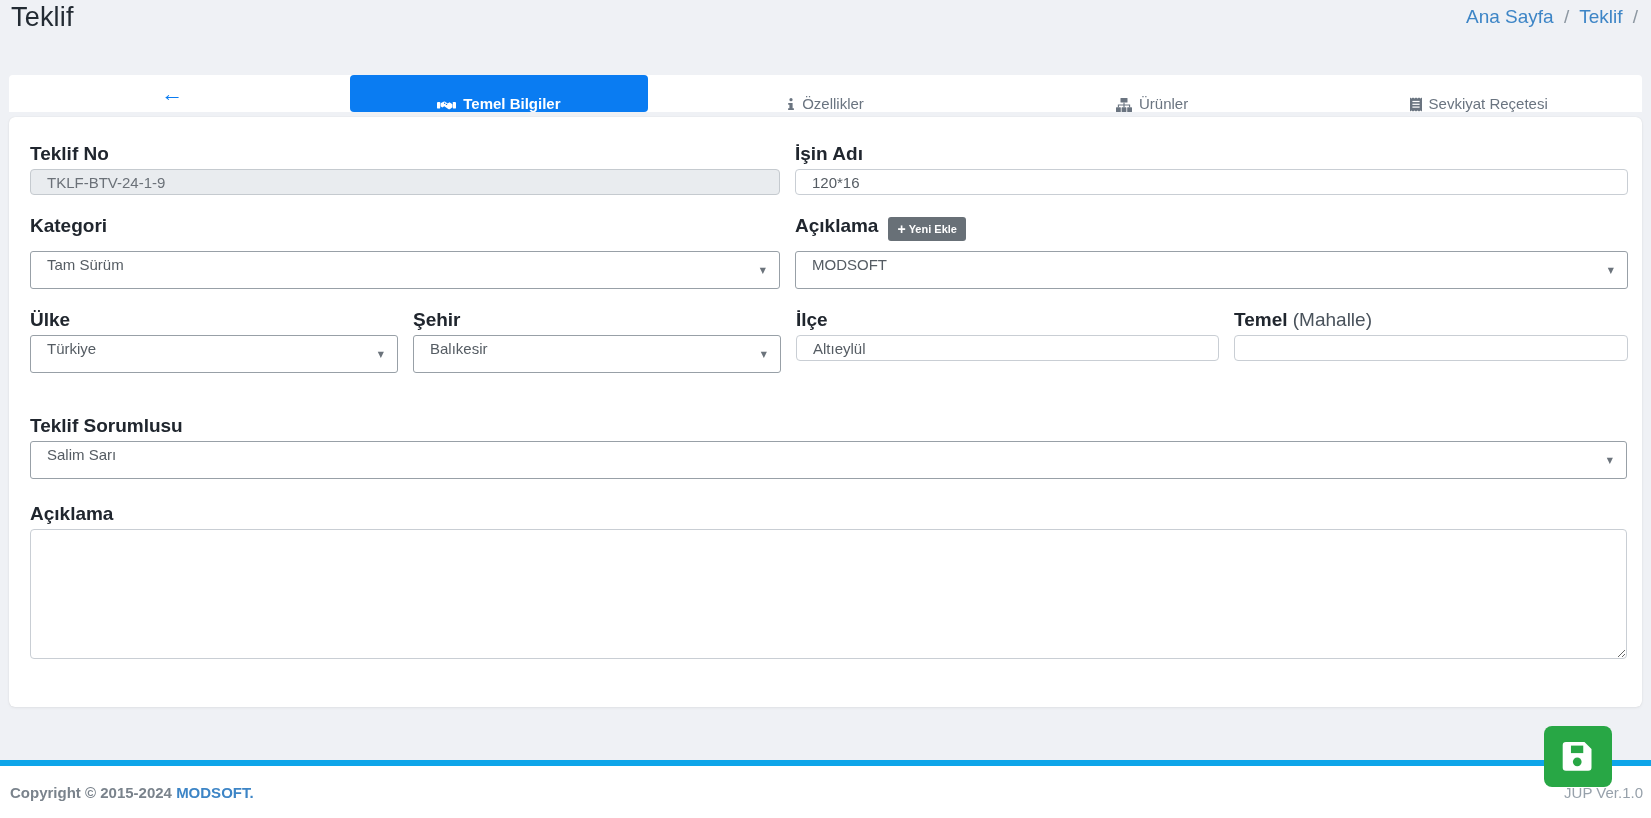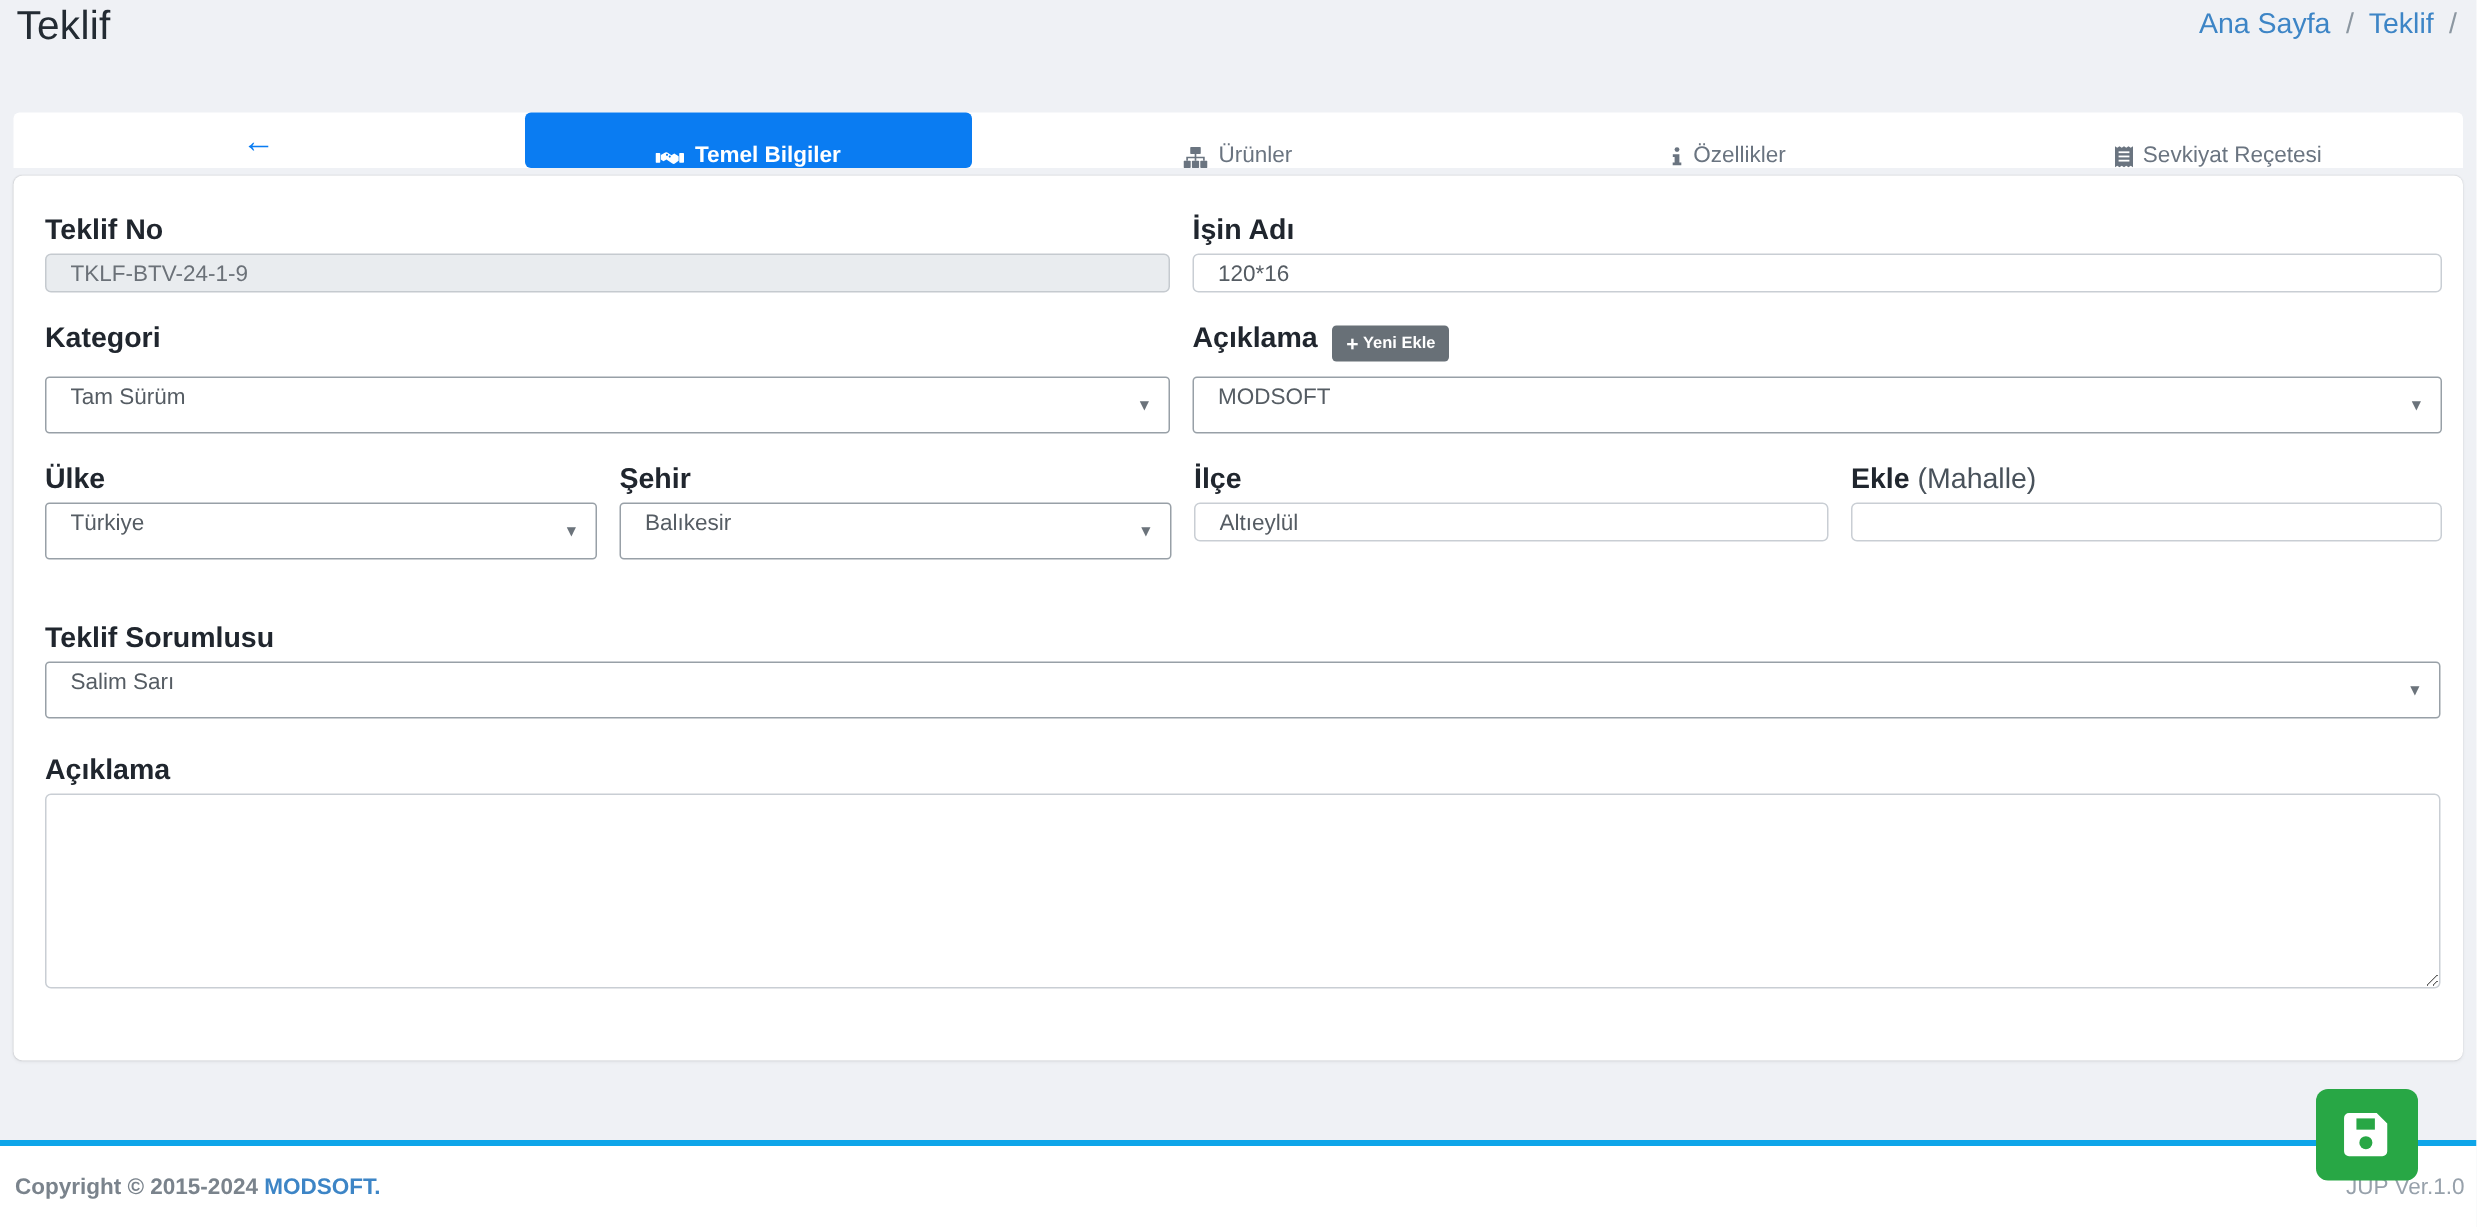--- a/index.html
+++ b/index.html
@@ -75,21 +75,21 @@
   .add-btn .plus { font-size: 14px; font-weight: 700; line-height: 1; }
   
   .save-btn {
     position: absolute; top: 726px; right: 39px; width: 68px; height: 61px;
     background: #28a745; border: none; border-radius: 8px; cursor: pointer;
     display: flex; align-items: center; justify-content: center; z-index: 5;
   }
   
   .footer {
     position: absolute; left: 0; bottom: 0; width: 100%; height: 58px;
-    background: #ffffff; border-top: 4px solid #0ea5e9;
+    background: #ffffff; border-top: 6px solid #0ea5e9;
     display: flex; align-items: center; justify-content: space-between;
     padding: 0 8px 0 10px; font-size: 15px;
   }
   .copyright { color: #7a838c; font-weight: 700; }
   .copyright a { color: #3d85c6; text-decoration: none; cursor: pointer; }
   .version { color: #97a1ab; font-weight: 400; }
 </style>
 </head>
 <body>
 
@@ -112,47 +112,47 @@
     <div class="tab-cell">
       <div class="tab active">
         <svg width="19" height="13" viewBox="0 0 24 14" fill="#ffffff">
             <rect x="0" y="2.6" width="4" height="8.2" rx="0.6"></rect>
             <rect x="20" y="2.6" width="4" height="8.2" rx="0.6"></rect>
             <path d="M4.5 4.2 L8.2 2.2 Q9.3 1.6 10.3 2.3 L13.4 4.4 L15.8 2.9 L19.5 5.3 L19.5 9.2 L16.6 11.3 Q15.4 12.2 14.2 11.4 L9.2 8.1 L6.7 9.5 L4.5 8 Z"></path>
             <circle cx="9.7" cy="4.1" r="0.9" fill="#0a7cf2"></circle>
             <circle cx="12" cy="5.6" r="0.9" fill="#0a7cf2"></circle>
           </svg>
         <span>Temel Bilgiler</span>
+      </div>
+    </div>
+    <div class="tab-cell">
+      <div class="tab">
+        <svg width="8" height="15" viewBox="0 0 10 16" fill="#6a7480">
+            <circle cx="5" cy="2" r="2"></circle>
+            <path d="M1.5 6 H7 V12.7 H8.6 V15 H1.4 V12.7 H3 V8.3 H1.5 Z"></path>
+          </svg>
+        <span>Özellikler</span>
       </div>
     </div>
     <div class="tab-cell">
       <div class="tab">
         <svg width="16" height="14" viewBox="0 0 16 14">
             <g fill="#6a7480">
               <rect x="4.5" y="0" width="7" height="4.6" rx="0.5"></rect>
               <rect x="0" y="9.2" width="4.8" height="4.8" rx="0.5"></rect>
               <rect x="5.6" y="9.2" width="4.8" height="4.8" rx="0.5"></rect>
               <rect x="11.2" y="9.2" width="4.8" height="4.8" rx="0.5"></rect>
             </g>
             <path d="M8 4.6 V7 M2.4 9.2 V7 H13.6 V9.2 M8 7 V9.2" stroke="#6a7480" stroke-width="1.1" fill="none"></path>
           </svg>
         <span>Ürünler</span>
       </div>
     </div>
     <div class="tab-cell">
       <div class="tab">
-        <svg width="8" height="15" viewBox="0 0 10 16" fill="#6a7480">
-            <circle cx="5" cy="2" r="2"></circle>
-            <path d="M1.5 6 H7 V12.7 H8.6 V15 H1.4 V12.7 H3 V8.3 H1.5 Z"></path>
-          </svg>
-        <span>Özellikler</span>
-      </div>
-    </div>
-    <div class="tab-cell">
-      <div class="tab">
         <svg width="12" height="15" viewBox="0 0 12 14">
             <path fill="#6a7480" d="M0 0 L1.5 1 L3 0 L4.5 1 L6 0 L7.5 1 L9 0 L10.5 1 L12 0 V14 L10.5 13 L9 14 L7.5 13 L6 14 L4.5 13 L3 14 L1.5 13 L0 14 Z"></path>
             <g fill="#ffffff">
               <rect x="2.4" y="3.4" width="7.2" height="1.2"></rect>
               <rect x="2.4" y="6.2" width="7.2" height="1.2"></rect>
               <rect x="2.4" y="9" width="7.2" height="1.2"></rect>
             </g>
           </svg>
         <span>Sevkiyat Reçetesi</span>
       </div>
@@ -211,21 +211,21 @@
           <span>Balıkesir</span>
           <span class="caret">▼</span>
         </div>
       </div>
       <div>
         <div class="f-label">İlçe</div>
         <input class="t-input" value="Altıeylül" style="">
       </div>
       <div>
         <div class="f-label">
-          <span>Ekle</span>
+          <span>Temel</span>
           <span class="muted">(Mahalle)</span>
         </div>
         <input class="t-input" value="" style="">
       </div>
     </div>
 
     <div class="mt-44">
       <div class="f-label">Teklif Sorumlusu</div>
       <div class="t-select">
         <span>Salim Sarı</span>

